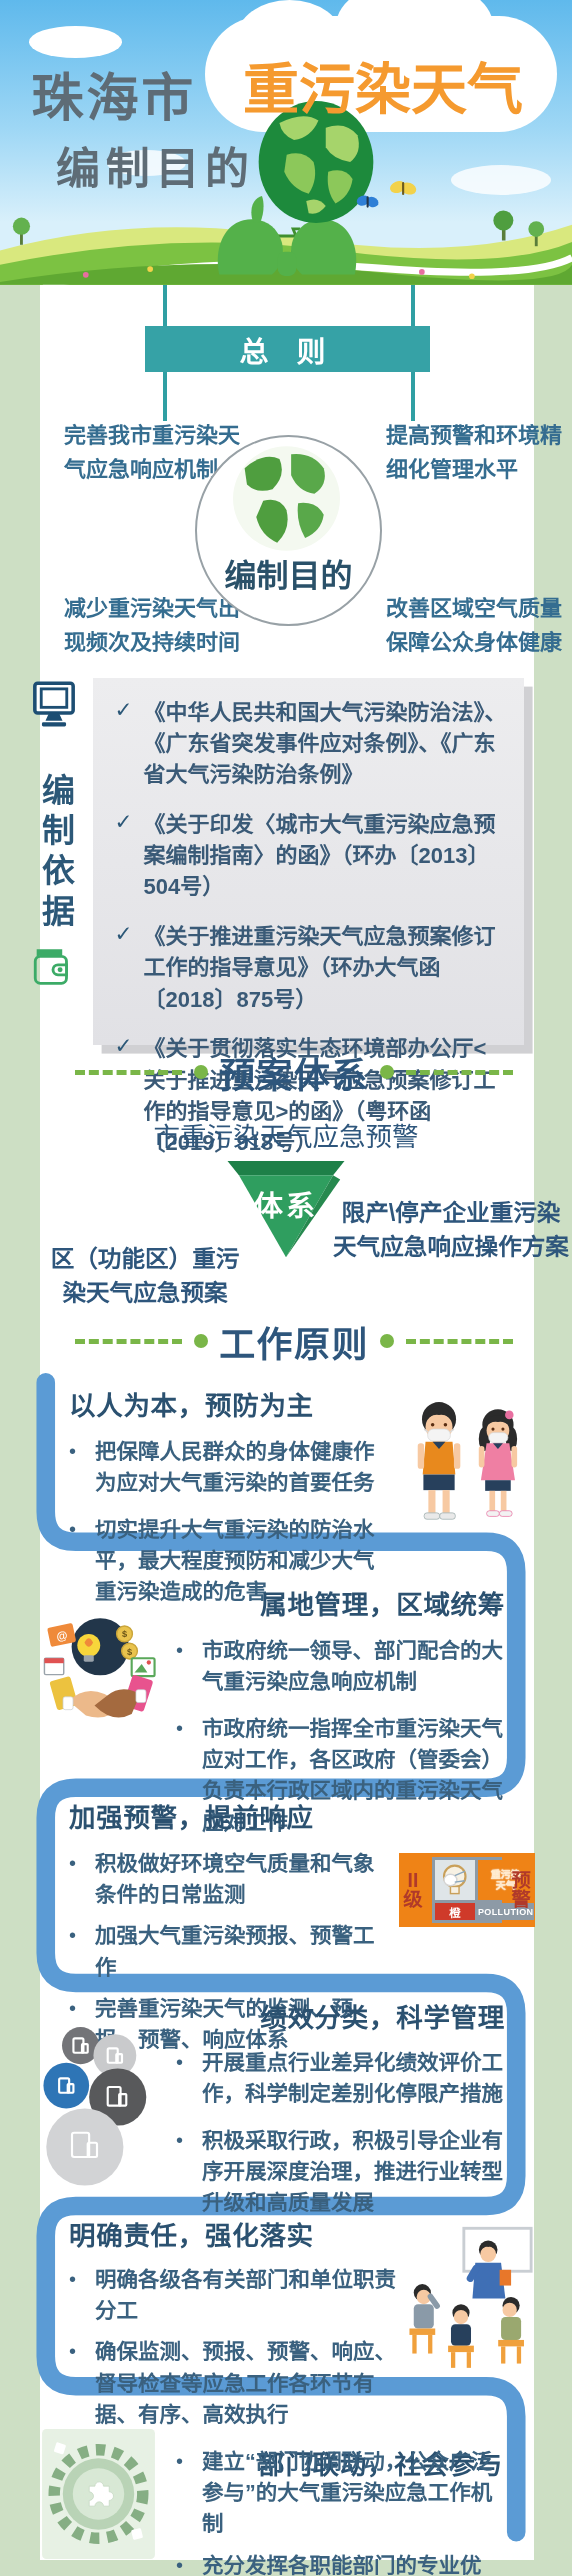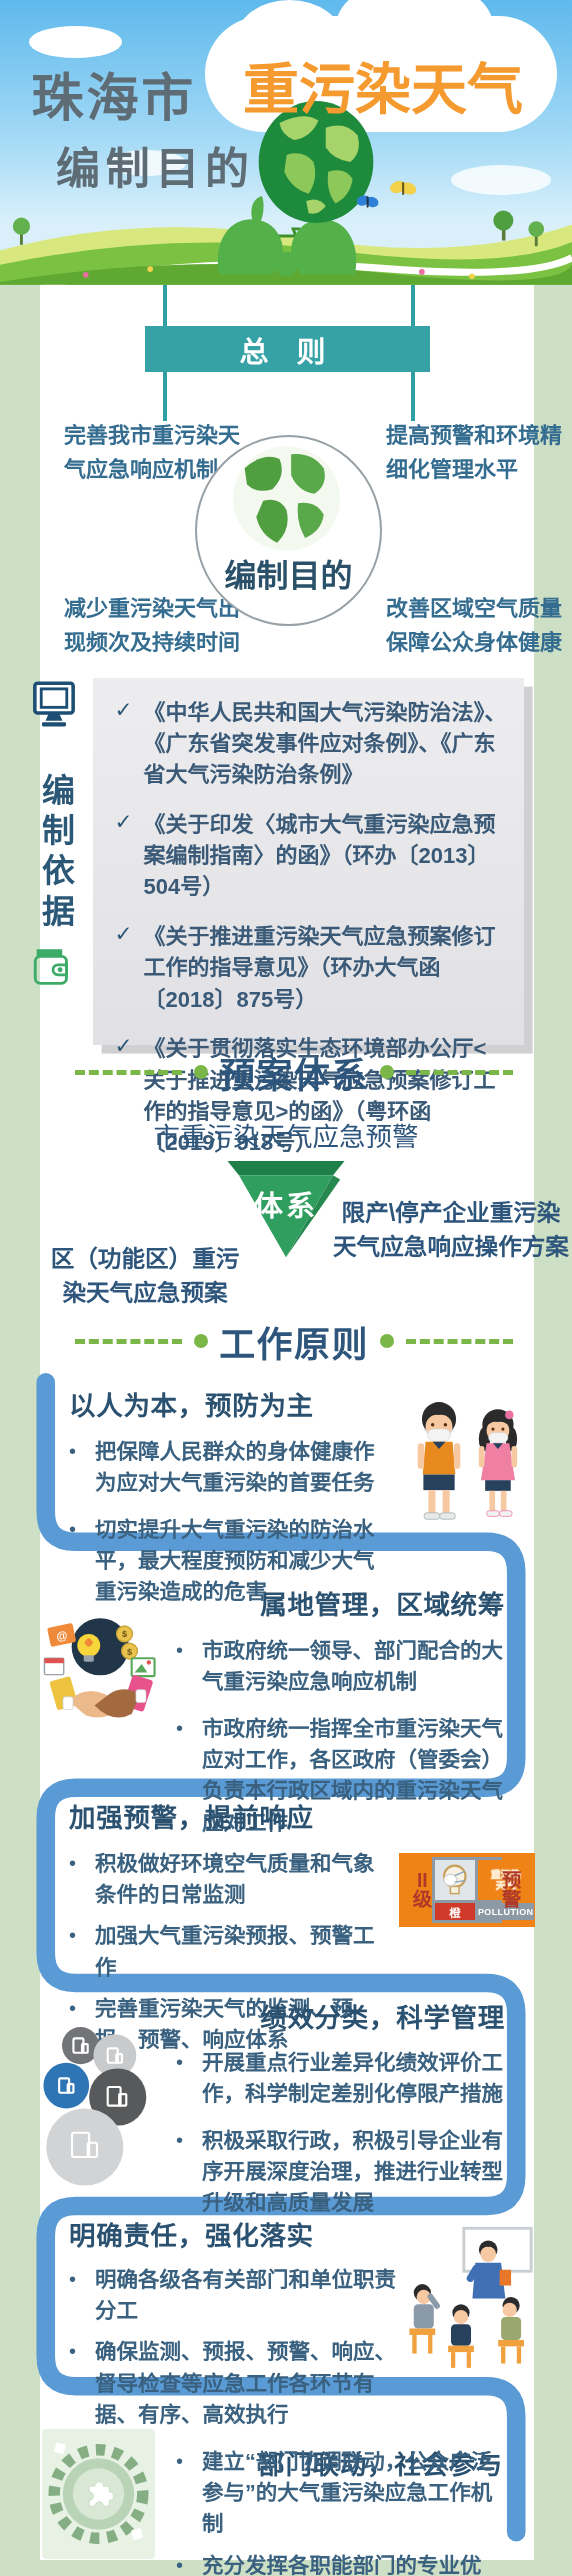--- a/index.html
+++ b/index.html
@@ -61,21 +61,21 @@
   
   .pbox-title{font-size:26.5px;font-weight:bold;color:#2b5170;letter-spacing:0.7px;}
   .ta-r{text-align:right;}
   ul.blist{list-style:none;margin:0;padding:0;}
   ul.blist li{display:flex;margin-bottom:15.7px;}
   .bdot{flex:0 0 26px;font-size:20px;color:#3a617f;line-height:1.45;}
   .btext{font-size:21.5px;font-weight:600;color:#3a617f;line-height:1.45;}
 
   
   .badge{left:399px;top:1853px;width:136px;height:74px;background:#ef8316;
-         display:flex;align-items:center;justify-content:center;
+         display:flex;align-items:center;justify-content:space-between;
          box-sizing:border-box;padding:2.9px 4.3px;}
   .badge-col{display:flex;flex-direction:column;align-items:center;line-height:1.0;
              font-weight:bold;color:#b03a2a;}
   .badge-col span{font-size:19.3px;}
   .badge-panel{width:70px;height:66px;background:#8d9aa6;box-sizing:border-box;padding:3px;
                display:grid;grid-template-columns:40px 1fr;grid-template-rows:1fr 17px;gap:2.9px;}
   .cell-face{background:#dfe5e8;display:flex;align-items:center;justify-content:center;}
   .cell-name{background:#ef8316;display:flex;flex-direction:column;align-items:center;justify-content:center;
              color:#ffe8c8;font-size:10px;font-weight:bold;line-height:1.15;
              text-shadow:0 0 1.4px #fff,0 0 1.4px #fff;}

